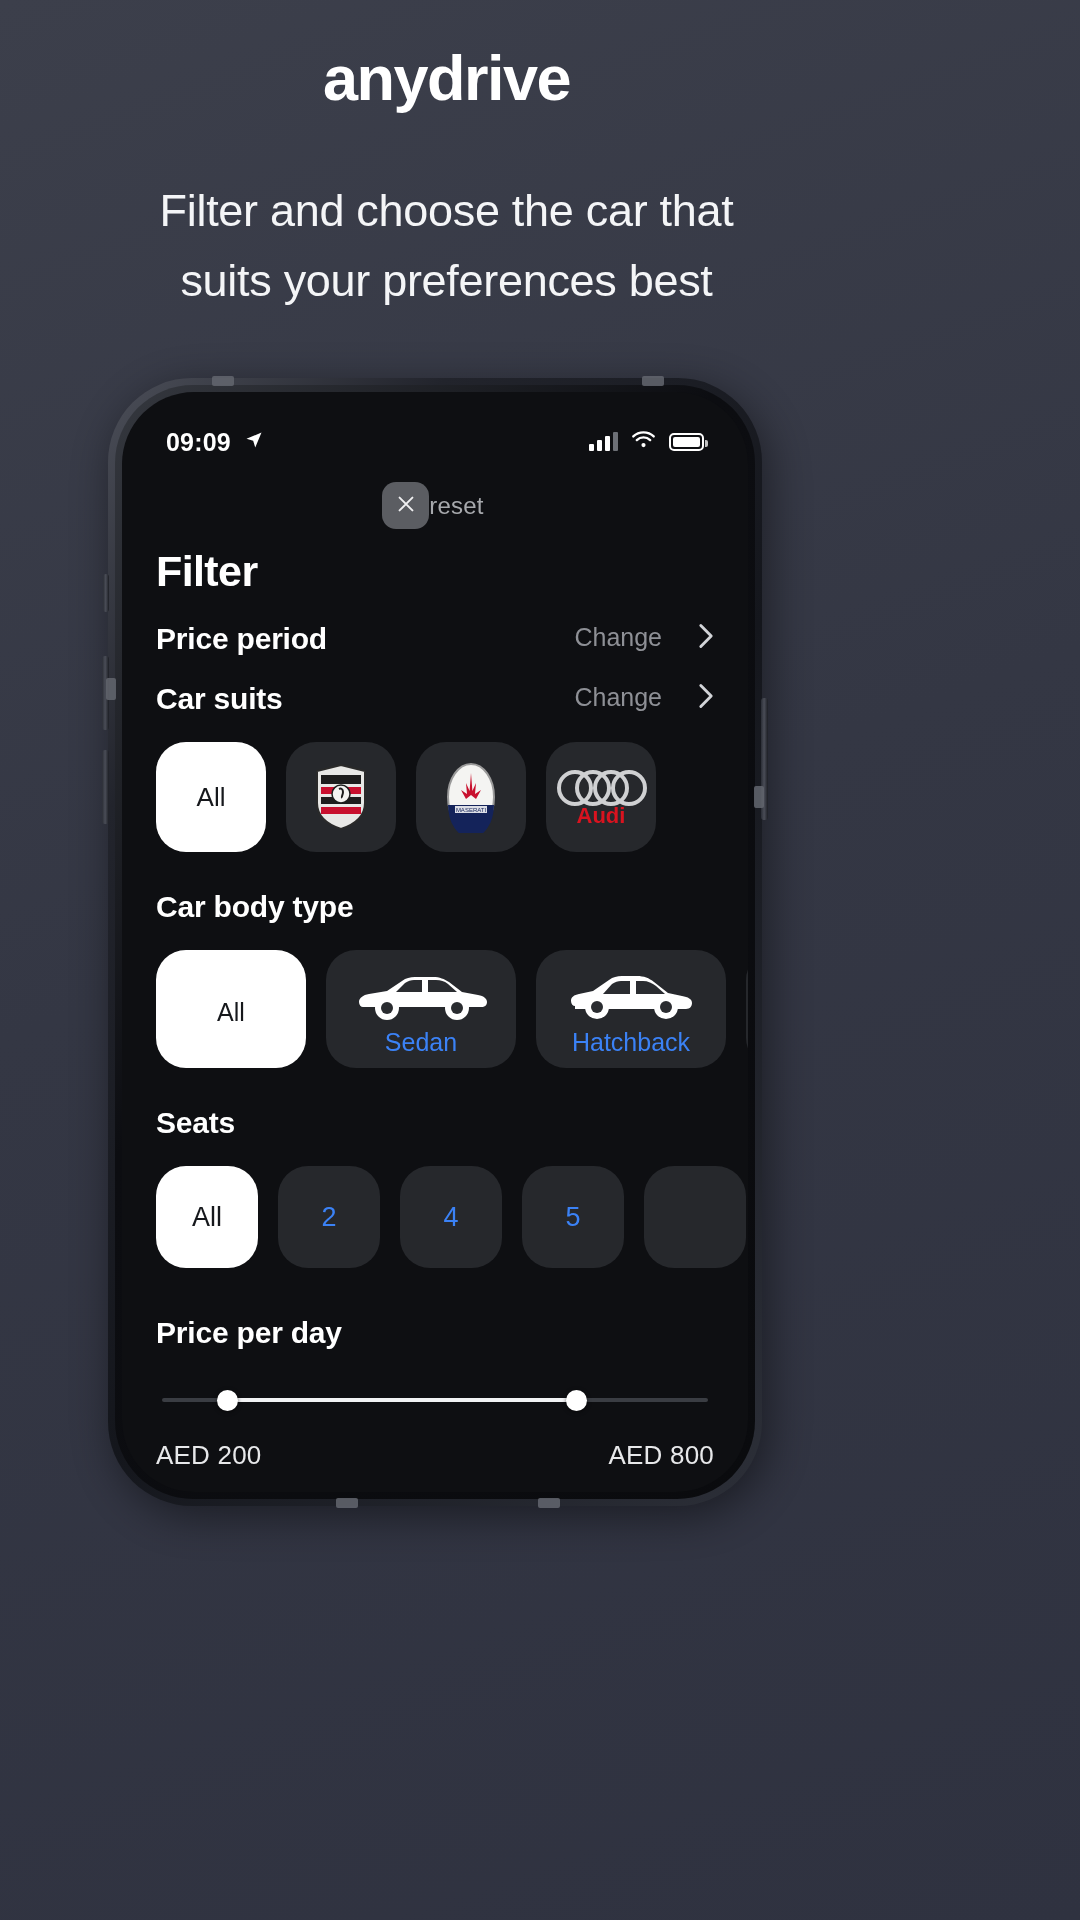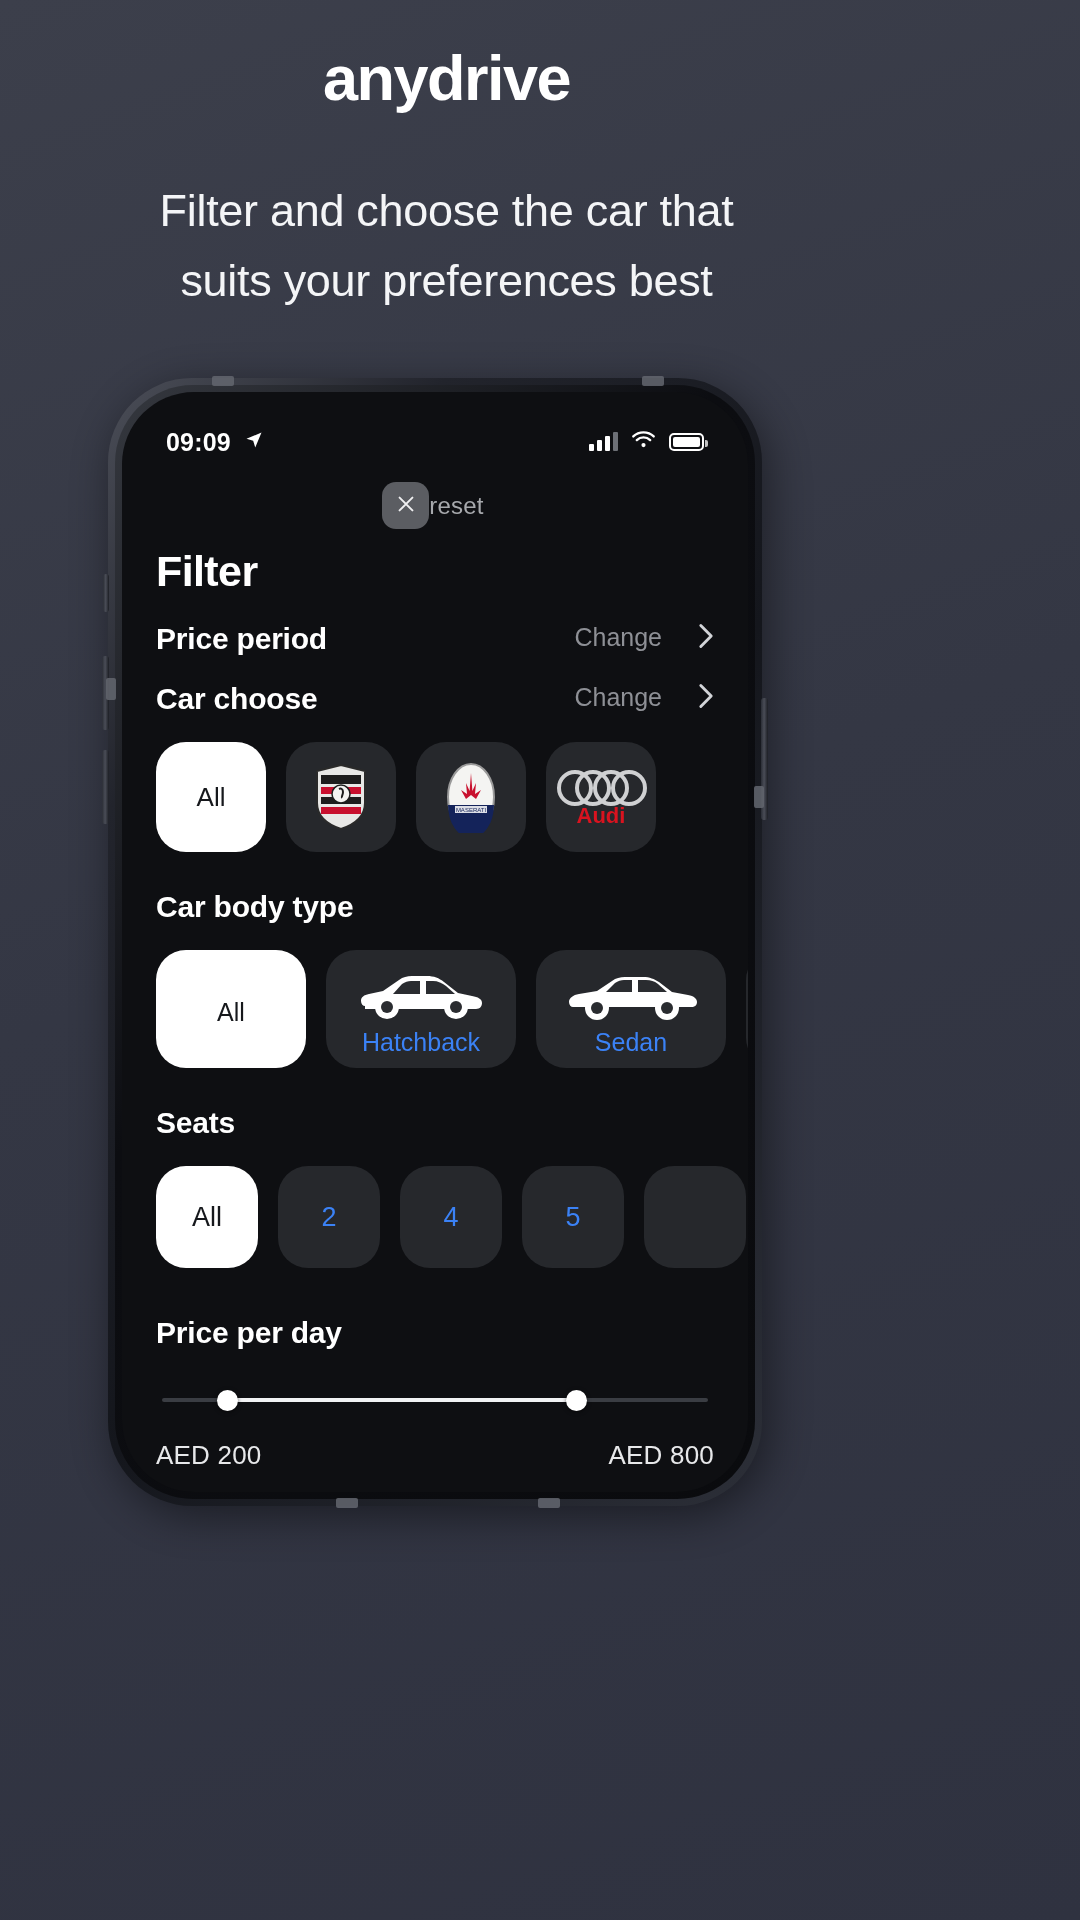--- a/index.html
+++ b/index.html
@@ -402,21 +402,21 @@
                 <span>Change</span>
                 <span class="chev">
                   <svg width="16" height="26" viewBox="0 0 12 20">
                       <path d="M2 2l8 8-8 8" stroke="#d2d4d8" stroke-width="2.2" fill="none" stroke-linecap="round" stroke-linejoin="round"></path>
                     </svg>
                 </span>
               </span>
             </div>
 
             <div class="row-link">
-              <span class="row-label">Car choose</span>
+              <span class="row-label">Car suits</span>
               <span class="row-right">
                 <span>Change</span>
                 <span class="chev">
                   <svg width="16" height="26" viewBox="0 0 12 20">
                       <path d="M2 2l8 8-8 8" stroke="#d2d4d8" stroke-width="2.2" fill="none" stroke-linecap="round" stroke-linejoin="round"></path>
                     </svg>
                 </span>
               </span>
             </div>
           </div>
@@ -464,49 +464,49 @@
             </div>
           </div>
 
           <div class="app-pad">
             <div class="section-title">Car body type</div>
           </div>
 
           <div class="rail rail-body">
             <div class="chip selected">
               <span class="chip-text">All</span>
+            </div>
+            <div class="chip wide">
+              <span>
+                <svg width="132" height="54" viewBox="0 0 132 54">
+                  <path d="M8 39c-2 0-4-2-4-5 0-4 4-7 10-8l18-3 15-10c4-3 8-4 13-4h18c7 0 11 2 16 5l13 10 16 3c6 1 9 4 9 7 0 3-2 5-6 5H8z" fill="#ffffff"></path>
+                  <path d="M50 15c3-2 6-3 9-3h8v12H41z" fill="#2a2c30"></path>
+                  <path d="M73 12h8c5 0 8 1 12 4l9 8H73z" fill="#2a2c30"></path>
+                  <circle cx="32" cy="40" r="12" fill="#ffffff"></circle>
+                  <circle cx="32" cy="40" r="6" fill="#2a2c30"></circle>
+                  <circle cx="102" cy="40" r="12" fill="#ffffff"></circle>
+                  <circle cx="102" cy="40" r="6" fill="#2a2c30"></circle>
+                </svg>
+              </span>
+              <span class="chip-text">Sedan</span>
             </div>
             <div class="chip wide">
               <span>
                 <svg width="132" height="54" viewBox="0 0 132 54">
                   <path d="M10 38c-2 0-4-2-4-5 0-4 3-6 8-7l14-3 16-11c4-3 8-4 13-4h15c7 0 12 2 17 6l14 11 14 3c6 1 10 3 10 7 0 3-2 6-6 6H10z" fill="#ffffff"></path>
                   <path d="M47 16c3-2 6-3 9-3h9v13H38z" fill="#2a2c30"></path>
                   <path d="M71 13h7c5 0 9 2 13 5l9 8H71z" fill="#2a2c30"></path>
                   <circle cx="32" cy="39" r="12" fill="#ffffff"></circle>
                   <circle cx="32" cy="39" r="6" fill="#2a2c30"></circle>
                   <circle cx="101" cy="39" r="12" fill="#ffffff"></circle>
                   <circle cx="101" cy="39" r="6" fill="#2a2c30"></circle>
                 </svg>
               </span>
               <span class="chip-text">Hatchback</span>
             </div>
-            <div class="chip wide">
-              <span>
-                <svg width="132" height="54" viewBox="0 0 132 54">
-                  <path d="M8 39c-2 0-4-2-4-5 0-4 4-7 10-8l18-3 15-10c4-3 8-4 13-4h18c7 0 11 2 16 5l13 10 16 3c6 1 9 4 9 7 0 3-2 5-6 5H8z" fill="#ffffff"></path>
-                  <path d="M50 15c3-2 6-3 9-3h8v12H41z" fill="#2a2c30"></path>
-                  <path d="M73 12h8c5 0 8 1 12 4l9 8H73z" fill="#2a2c30"></path>
-                  <circle cx="32" cy="40" r="12" fill="#ffffff"></circle>
-                  <circle cx="32" cy="40" r="6" fill="#2a2c30"></circle>
-                  <circle cx="102" cy="40" r="12" fill="#ffffff"></circle>
-                  <circle cx="102" cy="40" r="6" fill="#2a2c30"></circle>
-                </svg>
-              </span>
-              <span class="chip-text">Sedan</span>
-            </div>
             <div class="chip">
               <span></span>
               <span class="chip-text"></span>
             </div>
           </div>
 
           <div class="app-pad">
             <div class="section-title">Seats</div>
           </div>
 

